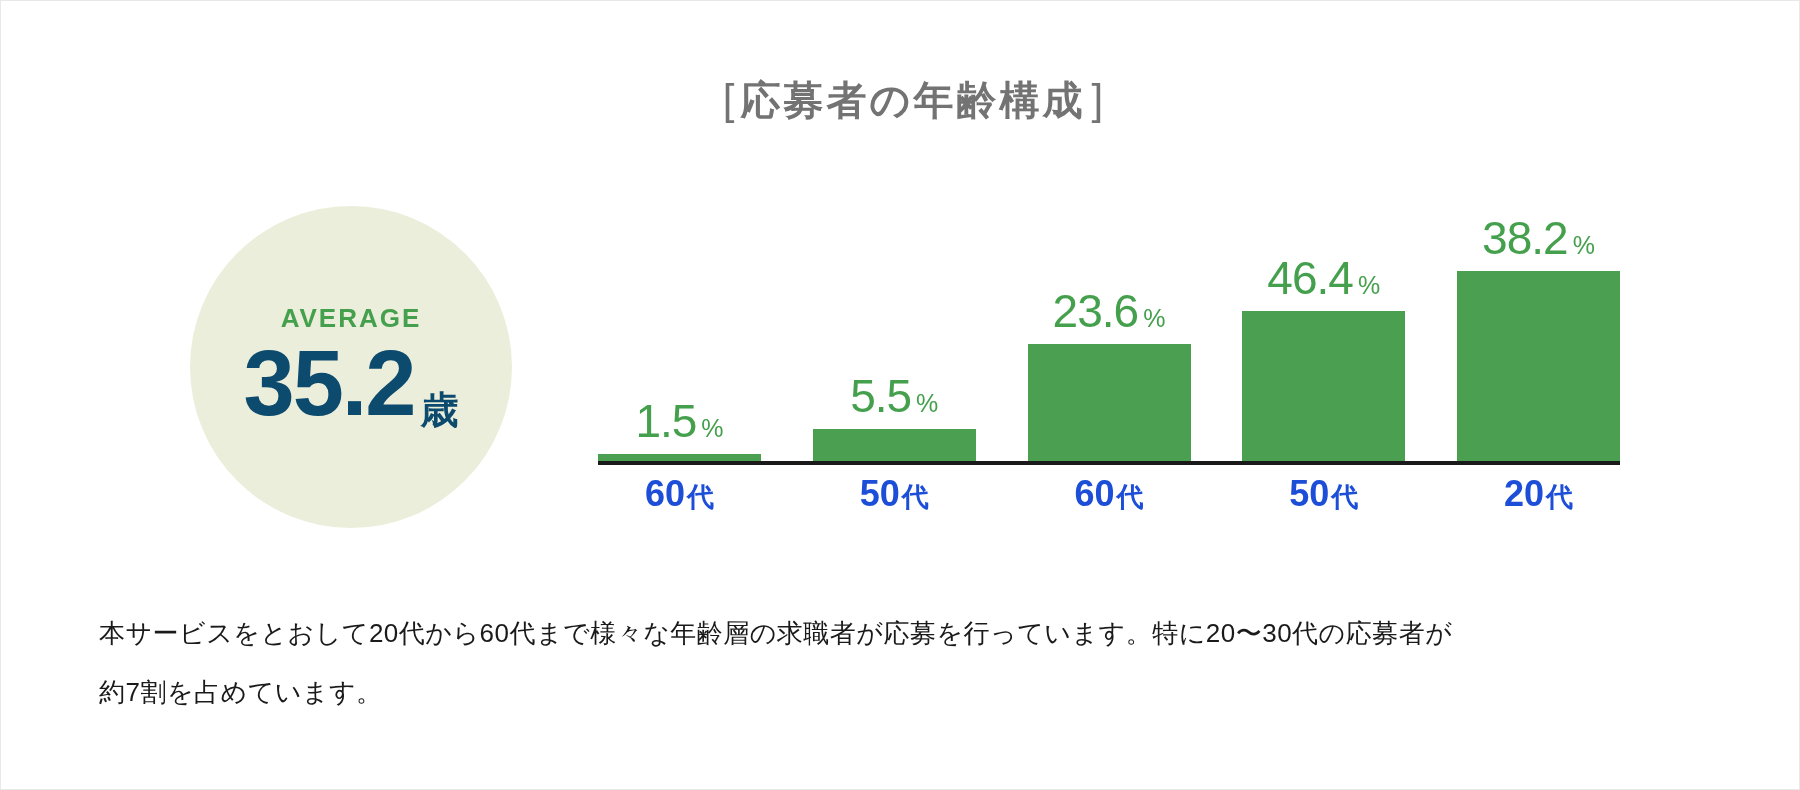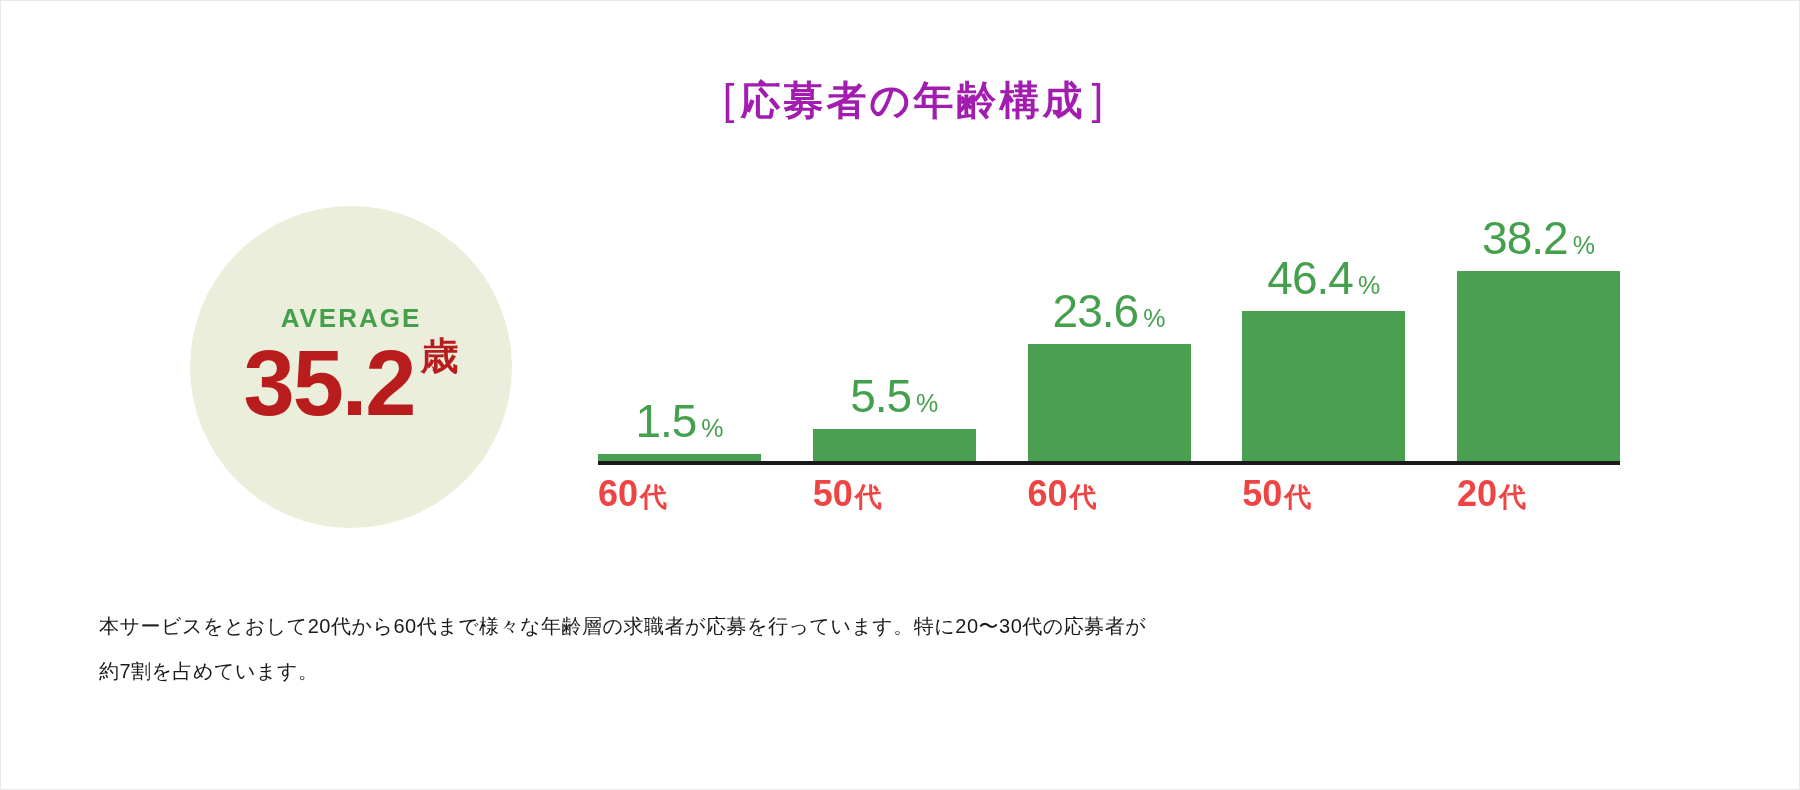--- a/index.html
+++ b/index.html
@@ -14,21 +14,21 @@
     width:1800px; height:790px;
     background:#ffffff;
     border:1px solid #e8e8e8;
   }
 
   
   #chart-title {
     position:absolute;
     left:0; right:0; top:72px;
     text-align:center;
-    color:#a21caf;
+    color:#737373;
     font-size:40px;
     font-weight:700;
     letter-spacing:3px;
     white-space:nowrap;
     margin-left:26px;
   }
   #chart-title .bracket {
     font-weight:400;
     font-size:42px;
     letter-spacing:0;
@@ -50,22 +50,22 @@
   #average-label {
     color:#44a04c;
     font-size:26px;
     font-weight:700;
     letter-spacing:2px;
     line-height:1;
     margin-bottom:6px;
   }
   #average-value-row {
     display:flex;
-    align-items:flex-start;
-    color:#b91c1c;
+    align-items:flex-end;
+    color:#0c4a6e;
     line-height:1;
   }
   #average-number {
     font-size:92px;
     font-weight:700;
     letter-spacing:-2px;
   }
   #average-unit {
     font-size:38px;
     font-weight:700;
@@ -119,35 +119,35 @@
   
   #x-labels {
     position:absolute;
     left:597px; top:472px;
     width:1022px;
     display:flex;
     justify-content:space-between;
   }
   .x-label {
     width:163px;
-    text-align:left;
-    color:#ef4444;
+    text-align:center;
+    color:#1d4ed8;
     font-size:36px;
     font-weight:700;
     white-space:nowrap;
   }
   .x-label .suffix { font-size:27px; margin-left:2px; }
 
   
   #footer-note {
     position:absolute;
     left:98px; top:603px;
     width:1630px;
     color:#1a1a1a;
-    font-size:20px;
+    font-size:26px;
     line-height:2.25;
     letter-spacing:0.5px;
   }
   #footer-note p { margin:0; }
 </style>
 </head>
 <body>
 
 <div id="page">
 

